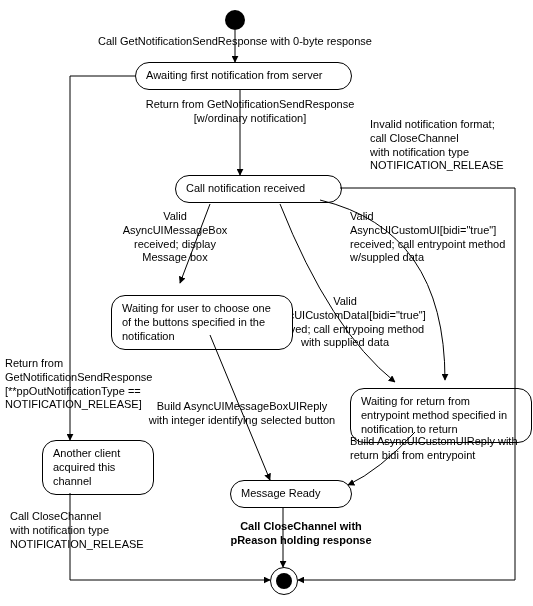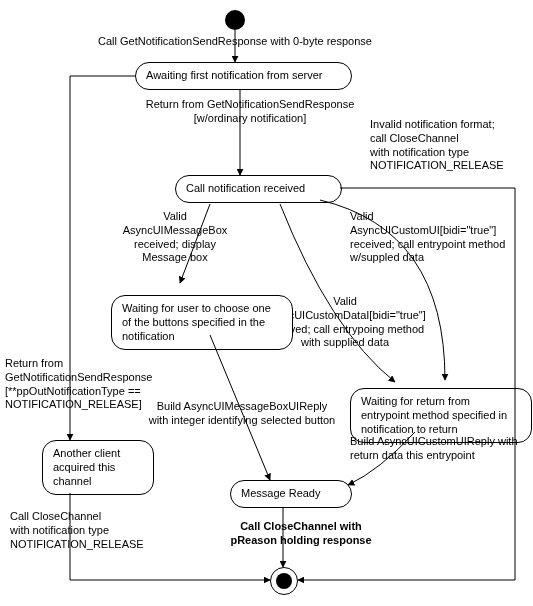--- a/index.html
+++ b/index.html
@@ -115,21 +115,21 @@
 <div class="node" style="left:350px; top:388px; width:160px;">
   <span>Waiting for return from
 entrypoint method specified
 in notification to return</span>
 </div>
 
 <div class="label" style="left:132px; top:400px; width:220px;">Build AsyncUIMessageBoxUIReply
 with integer identifying selected button</div>
 
 <div class="label" style="left:350px; top:435px; width:180px; text-align:left;">Build AsyncUICustomUIReply with
-return data this entrypoint</div>
+return bidi from entrypoint</div>
 
 <div class="node" style="left:42px; top:440px; width:90px;">
   <span>Another client
 acquired this
 channel</span>
 </div>
 
 <div class="node" style="left:230px; top:480px; width:100px;">
   <span>Message Ready</span>
 </div>

